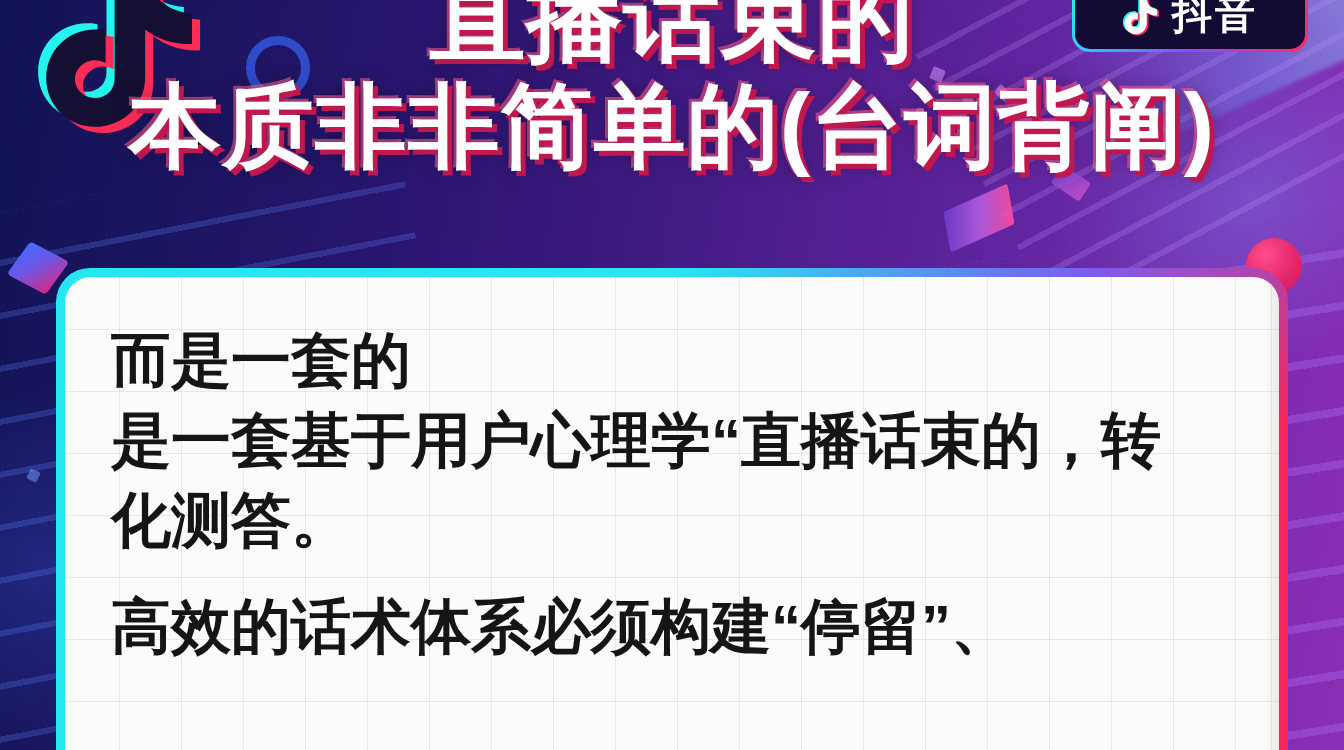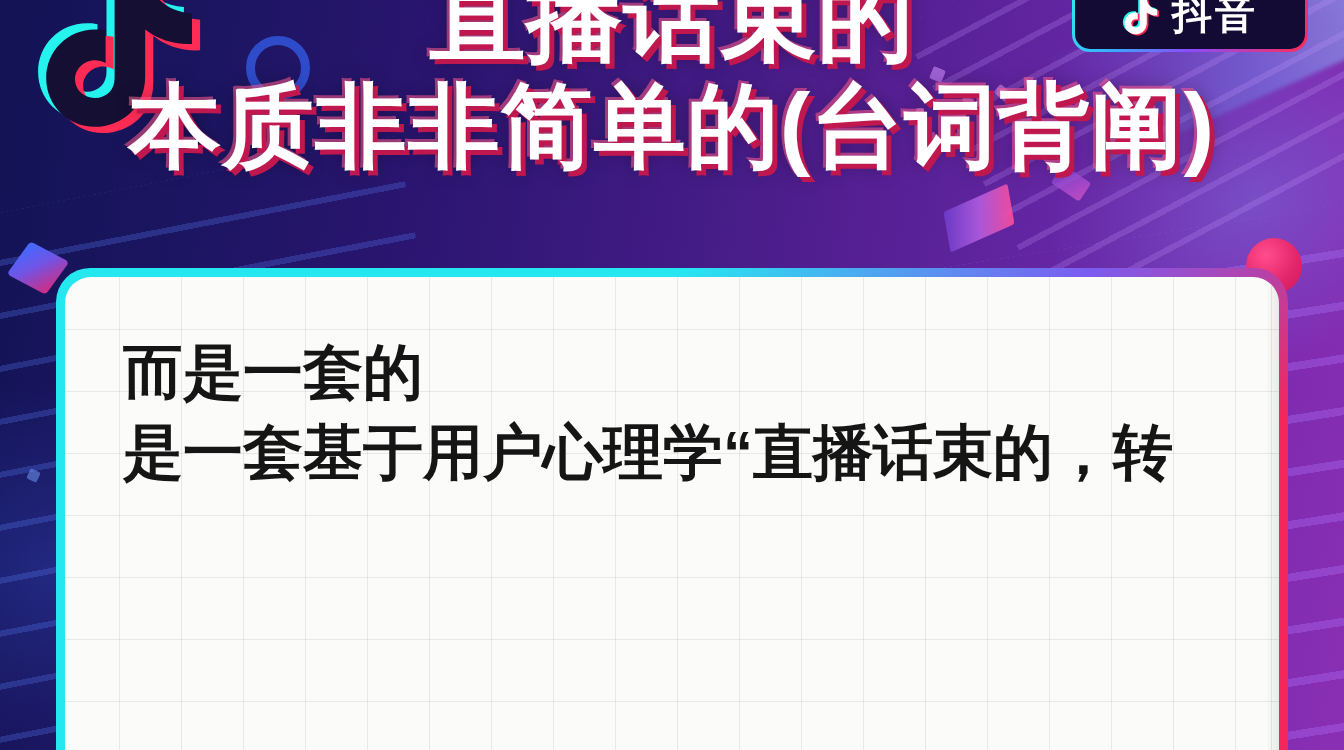--- a/index.html
+++ b/index.html
@@ -278,21 +278,21 @@
     background-color: #fbfbfa;
     background-image:
       repeating-linear-gradient(to right,  rgba(0,0,0,0.075) 0 1px, transparent 1px 62px),
       repeating-linear-gradient(to bottom, rgba(0,0,0,0.075) 0 1px, transparent 1px 62px);
     background-position: -8px -10px;
     overflow: hidden;
     box-sizing: border-box;
     padding: 44px 42px 0 46px;
   }
 
-  .body-block { margin: 12px; }
+  .body-block { margin: 0; }
   .body-line {
     color: #151515;
     font-weight: 700;
     font-size: 60px;
     line-height: 80px;
     letter-spacing: 0px;
     white-space: nowrap;
   }
   .body-block.second { margin-top: 26px; }
 
@@ -359,22 +359,24 @@
     <div class="headline-line l1">直播话束的</div>
     <div class="headline-line l2">本质非非简单的(台词背阐)</div>
   </div>
 
   <div class="card">
     <div class="card-inner">
 
       <div class="body-block first">
         <div class="body-line">而是一套的</div>
         <div class="body-line">是一套基于用户心理学“直播话束的，转</div>
+        <div class="body-line">化测答。</div>
       </div>
 
       <div class="body-block second">
+        <div class="body-line">高效的话术体系必须构建“停留”、</div>
       </div>
 
       <div class="paper-shadow"></div>
     </div>
   </div>
 
 </div>
 
 </body></html>

